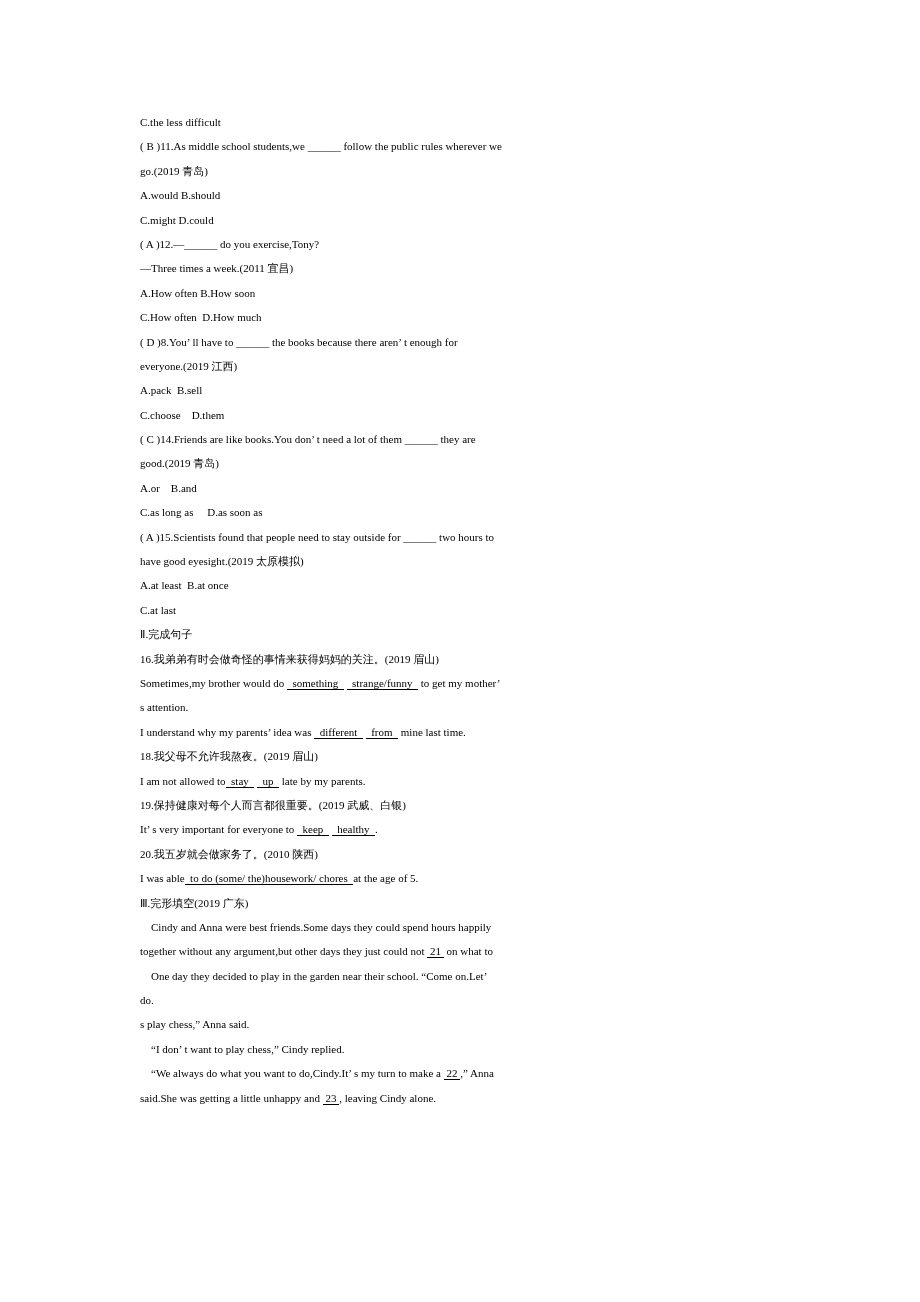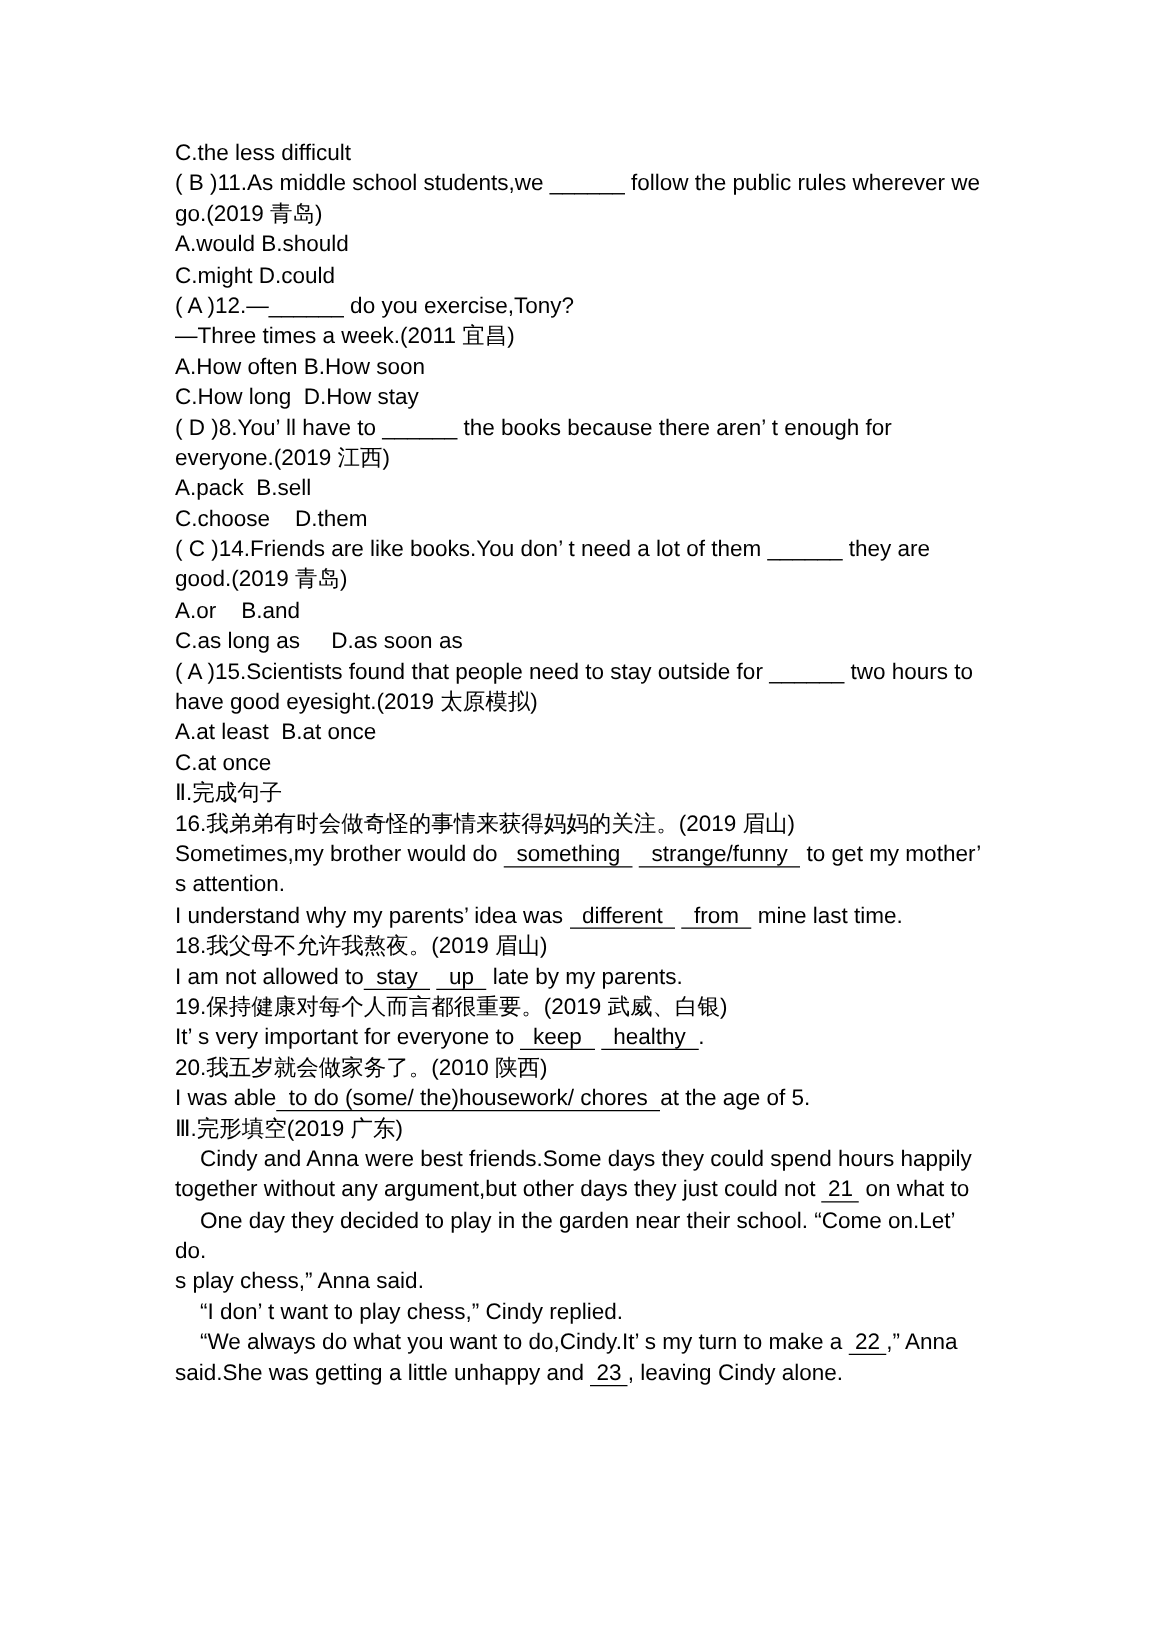--- a/index.html
+++ b/index.html
@@ -12,22 +12,22 @@
     width: 920px;
     height: 1302px;
     background: #ffffff;
     overflow: hidden;
   }
   .doc-text {
     position: absolute;
     left: 140px;
     top: 110px;
     width: 670px;
-    font-family: Liberation Sans, sans-serif;
-    font-size: 18px;
+    font-family: Liberation Serif, serif;
+    font-size: 11px;
     line-height: 24.4px;
     color: #000000;
   }
   .line {
     white-space: pre;
     height: 24.4px;
   }
   .u {
     border-bottom: 1px solid #000000;
   }
@@ -38,33 +38,33 @@
 <div class="page">
   <div class="doc-text">
       <div class="line"><span>C.the less difficult</span></div>
       <div class="line"><span>( B )11.As middle school students,we ______ follow the public rules wherever we</span></div>
       <div class="line"><span>go.(2019 青岛)</span></div>
       <div class="line"><span>A.would B.should</span></div>
       <div class="line"><span>C.might D.could</span></div>
       <div class="line"><span>( A )12.—______ do you exercise,Tony?</span></div>
       <div class="line"><span>—Three times a week.(2011 宜昌)</span></div>
       <div class="line"><span>A.How often B.How soon</span></div>
-      <div class="line"><span>C.How long  D.How stay</span></div>
+      <div class="line"><span>C.How often  D.How much</span></div>
       <div class="line"><span>( D )8.You’ ll have to ______ the books because there aren’ t enough for</span></div>
       <div class="line"><span>everyone.(2019 江西)</span></div>
       <div class="line"><span>A.pack  B.sell</span></div>
       <div class="line"><span>C.choose    D.them</span></div>
       <div class="line"><span>( C )14.Friends are like books.You don’ t need a lot of them ______ they are</span></div>
       <div class="line"><span>good.(2019 青岛)</span></div>
       <div class="line"><span>A.or    B.and</span></div>
       <div class="line"><span>C.as long as     D.as soon as</span></div>
       <div class="line"><span>( A )15.Scientists found that people need to stay outside for ______ two hours to</span></div>
       <div class="line"><span>have good eyesight.(2019 太原模拟)</span></div>
       <div class="line"><span>A.at least  B.at once</span></div>
-      <div class="line"><span>C.at once</span></div>
+      <div class="line"><span>C.at last</span></div>
       <div class="line"><span>Ⅱ.完成句子</span></div>
       <div class="line"><span>16.我弟弟有时会做奇怪的事情来获得妈妈的关注。(2019 眉山)</span></div>
       <div class="line"><span>Sometimes,my brother would do </span><span class="u">  something  </span><span> </span><span class="u">  strange/funny  </span><span> to get my mother’</span></div>
       <div class="line"><span>s attention.</span></div>
       <div class="line"><span>I understand why my parents’ idea was </span><span class="u">  different  </span><span> </span><span class="u">  from  </span><span> mine last time.</span></div>
       <div class="line"><span>18.我父母不允许我熬夜。(2019 眉山)</span></div>
       <div class="line"><span>I am not allowed to</span><span class="u">  stay  </span><span> </span><span class="u">  up  </span><span> late by my parents.</span></div>
       <div class="line"><span>19.保持健康对每个人而言都很重要。(2019 武威、白银)</span></div>
       <div class="line"><span>It’ s very important for everyone to </span><span class="u">  keep  </span><span> </span><span class="u">  healthy  </span><span>.</span></div>
       <div class="line"><span>20.我五岁就会做家务了。(2010 陕西)</span></div>

